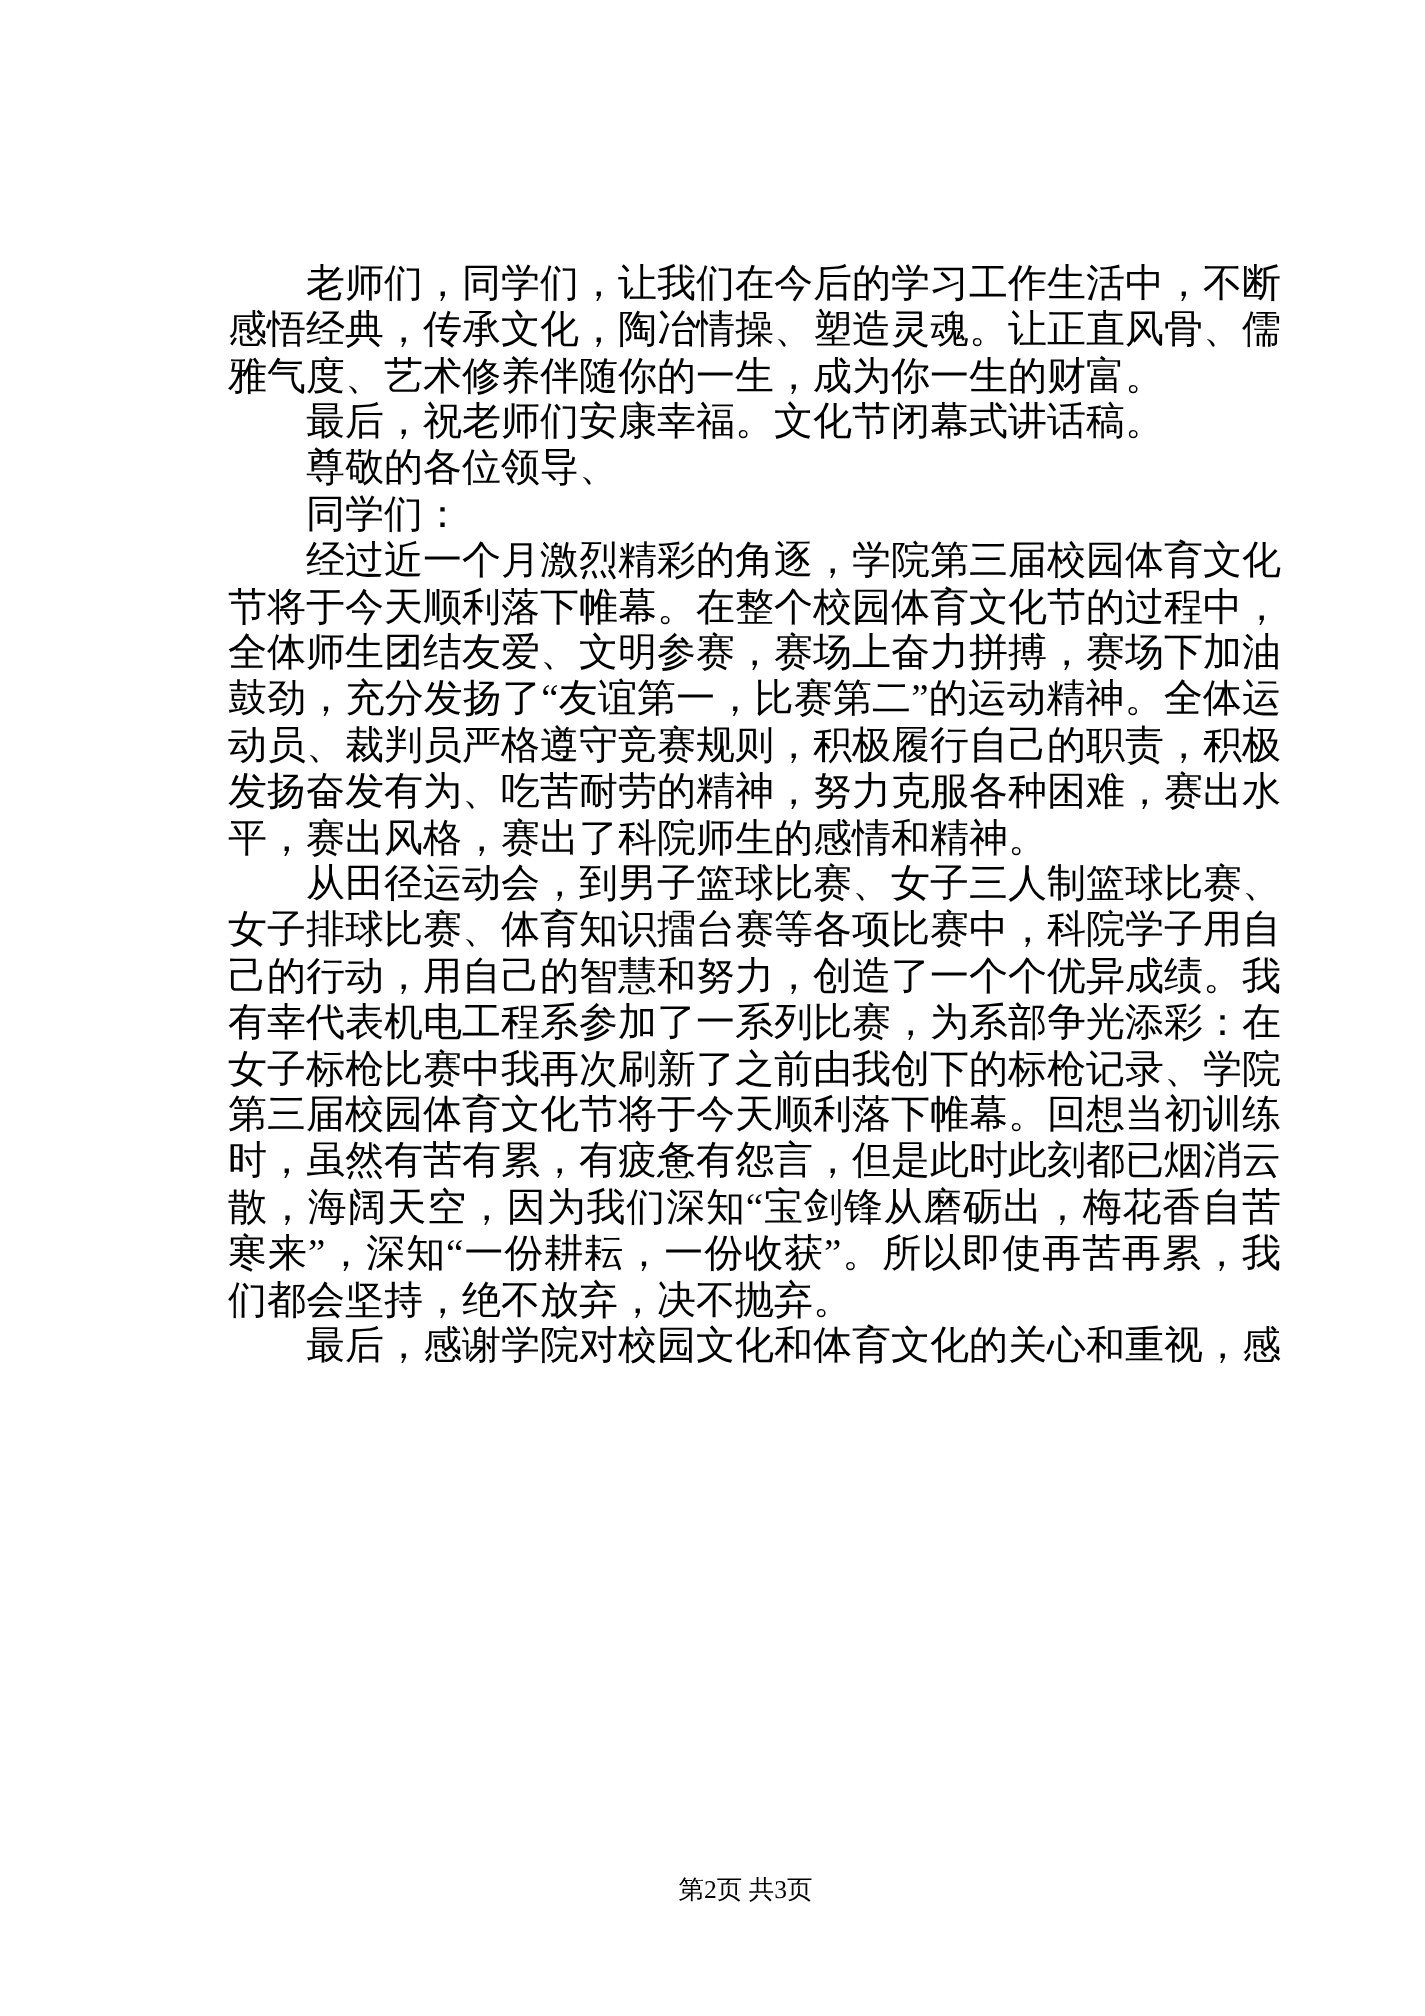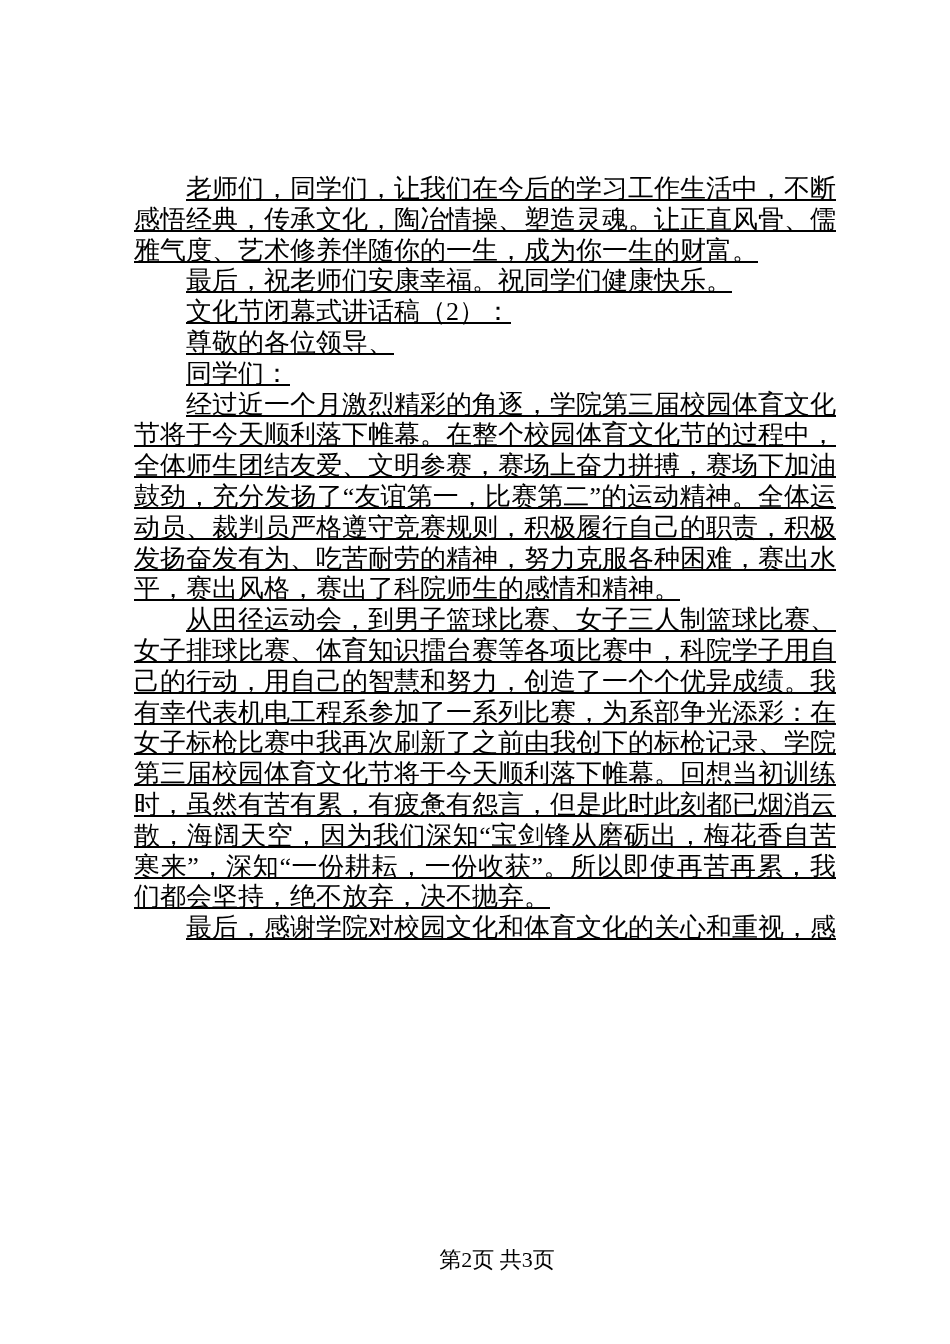--- a/index.html
+++ b/index.html
@@ -18,56 +18,54 @@
   .page {
     position: absolute;
     left: 0;
     top: 0;
     width: 950px;
     height: 1344px;
     background: #ffffff;
   }
   .doc-content {
     position: absolute;
-    left: 134px;
+    left: 152px;
     top: 174px;
     width: 702px;
-    text-decoration: underline;
   }
   .para {
     margin: 0;
     padding: 0;
     font-size: 26px;
     line-height: 30.8px;
     text-indent: 2em;
     text-align: justify;
     word-break: normal;
     letter-spacing: 0;
   }
   .page-footer {
     position: absolute;
     left: 0;
     right: 0;
     bottom: 74px;
     text-align: center;
-    font-size: 22px;
+    font-size: 17px;
     line-height: 20px;
     color: #000000;
     margin-left: 44px;
   }
 </style>
 </head>
 <body>
 
 <div class="page">
 
   <div class="doc-content">
     <p class="para">老师们，同学们，让我们在今后的学习工作生活中，不断感悟经典，传承文化，陶冶情操、塑造灵魂。让正直风骨、儒雅气度、艺术修养伴随你的一生，成为你一生的财富。</p>
-    <p class="para">最后，祝老师们安康幸福。祝同学们健康快乐。</p>
-    <p class="para">文化节闭幕式讲话稿（2）：</p>
+    <p class="para">最后，祝老师们安康幸福。文化节闭幕式讲话稿。</p>
     <p class="para">尊敬的各位领导、</p>
     <p class="para">同学们：</p>
     <p class="para">经过近一个月激烈精彩的角逐，学院第三届校园体育文化节将于今天顺利落下帷幕。在整个校园体育文化节的过程中，全体师生团结友爱、文明参赛，赛场上奋力拼搏，赛场下加油鼓劲，充分发扬了“友谊第一，比赛第二”的运动精神。全体运动员、裁判员严格遵守竞赛规则，积极履行自己的职责，积极发扬奋发有为、吃苦耐劳的精神，努力克服各种困难，赛出水平，赛出风格，赛出了科院师生的感情和精神。</p>
     <p class="para">从田径运动会，到男子篮球比赛、女子三人制篮球比赛、女子排球比赛、体育知识擂台赛等各项比赛中，科院学子用自己的行动，用自己的智慧和努力，创造了一个个优异成绩。我有幸代表机电工程系参加了一系列比赛，为系部争光添彩：在女子标枪比赛中我再次刷新了之前由我创下的标枪记录、学院第三届校园体育文化节将于今天顺利落下帷幕。回想当初训练时，虽然有苦有累，有疲惫有怨言，但是此时此刻都已烟消云散，海阔天空，因为我们深知“宝剑锋从磨砺出，梅花香自苦寒来”，深知“一份耕耘，一份收获”。所以即使再苦再累，我们都会坚持，绝不放弃，决不抛弃。</p>
     <p class="para">最后，感谢学院对校园文化和体育文化的关心和重视，感</p>
   </div>
 
   <div class="page-footer">
     <span>第2页 共3页</span>
   </div>

